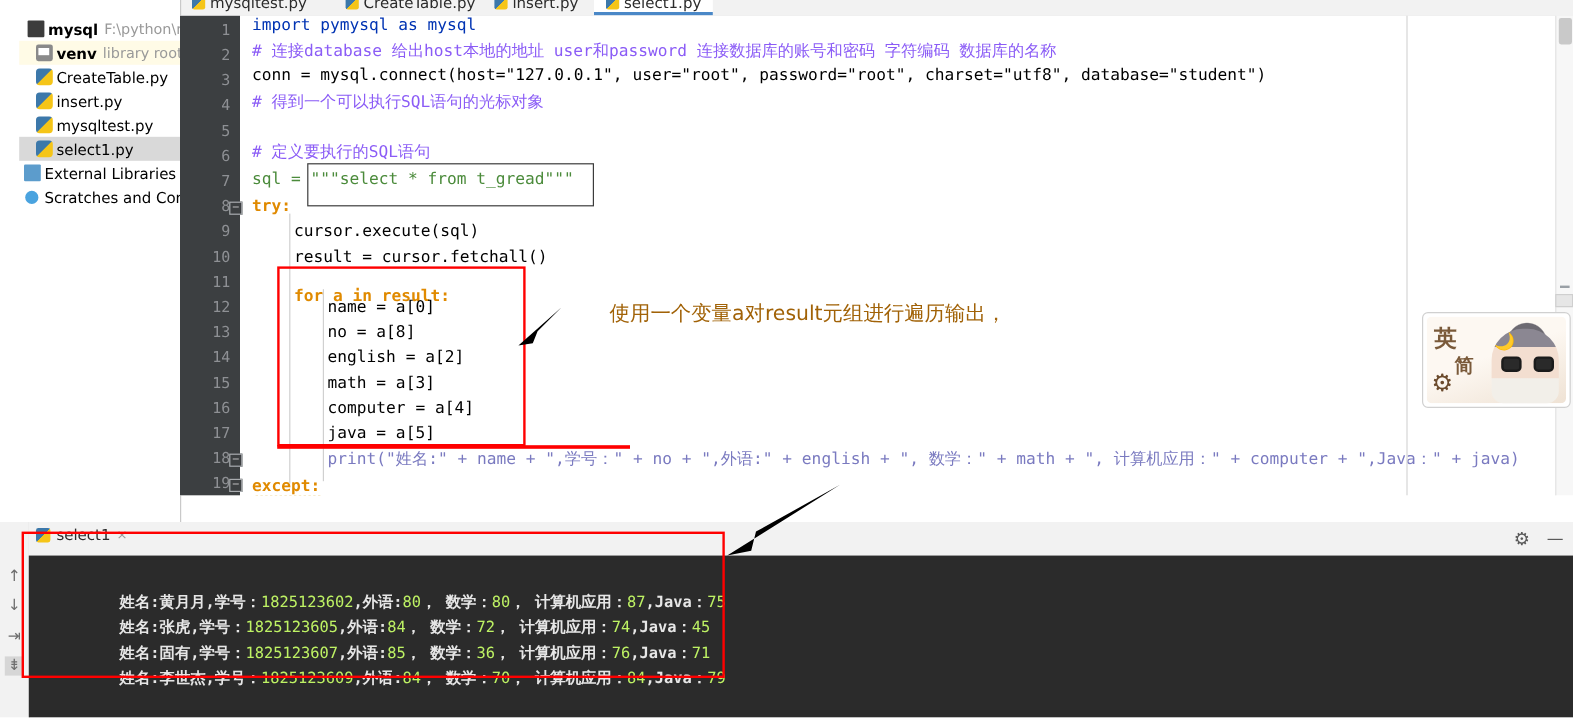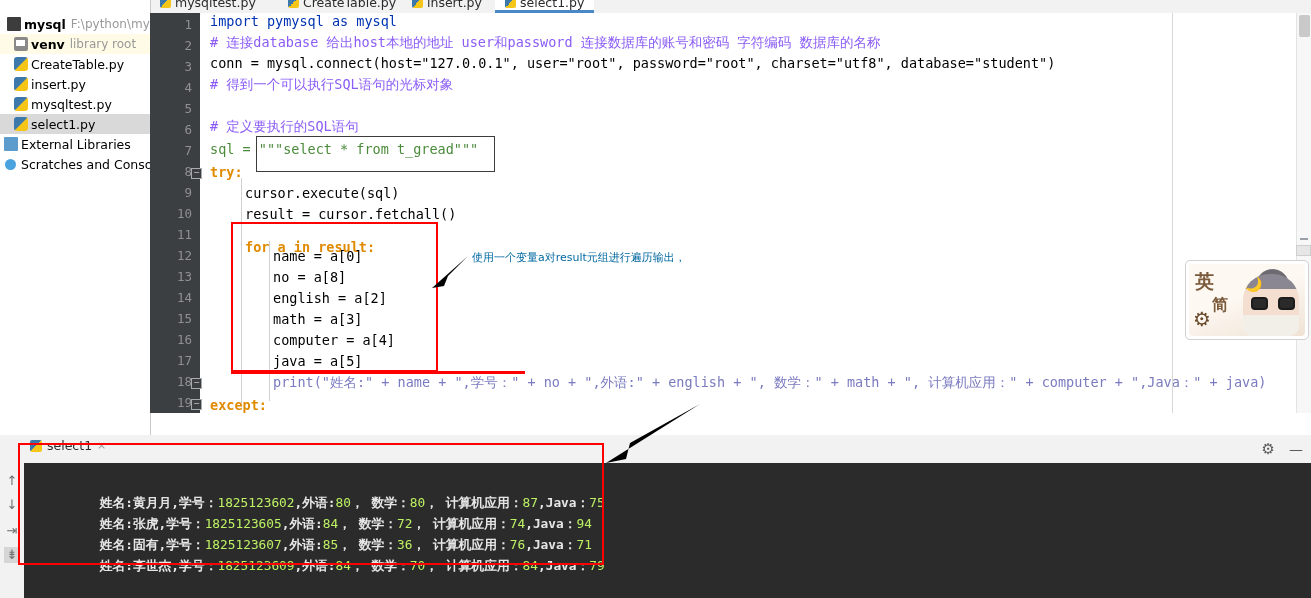--- a/index.html
+++ b/index.html
@@ -18,21 +18,21 @@
   .tab .pyicon{width:11px;height:11px;border-radius:2px;flex:none;
       background:linear-gradient(135deg,#3c78aa 0 50%,#f5c518 50% 100%);}
   .tab.active{background:#ffffff;}
   .tab.active:after{content:"";position:absolute;left:0;right:0;bottom:0;height:3px;background:#4a88c7;}
   .tab1{left:0;}.tab2{left:128px;}.tab3{left:252px;}.tab4{left:345px;}
 
   
   .sidebar{position:absolute;left:0;top:0;width:150px;height:435px;
            background:#ffffff;border-right:1px solid #c9c9c9;overflow:hidden;}
   .pjrow{display:flex;align-items:center;height:20px;font-size:12.5px;
-         color:#000;white-space:nowrap;padding-left:2px;}
+         color:#000;white-space:nowrap;padding-left:2px;margin-left:16px;}
   .pjrow .ic{width:14px;height:14px;margin-right:3px;flex:none;position:relative;}
   .pjrow.root{font-weight:bold;padding-left:3px;}
   .pjrow.venv{background:#fffbe6;padding-left:14px;}
   .pjrow.file{padding-left:14px;}
   .pjrow.sel{background:#d9d9d9;}
   .pjrow .dim{color:#999;font-weight:normal;margin-left:5px;font-size:12px;}
   .ic-module{background:#3c3c3c;width:5px;height:13px;border-radius:1px;margin-left:4px;margin-right:6px;}
   .ic-folder{background:#8a8a8a;border-radius:2px;}
   .ic-folder:after{content:"";position:absolute;left:2px;top:3px;width:9px;height:6px;background:#fff;}
   .ic-py{background:linear-gradient(135deg,#3c78aa 0 48%,#f5c518 52% 100%);border-radius:3px;}
@@ -62,21 +62,21 @@
   .rail-thumb{position:absolute;right:1px;top:2px;width:11px;height:22px;background:#c9c9c9;border-radius:2px;}
   .rail-mark{position:absolute;right:3px;width:8px;height:2px;background:#9aa0a6;}
   .editor-vsplit{position:absolute;left:1172px;top:13px;width:1px;height:400px;background:#d6d6d6;}
 
   
   .redbox{position:absolute;border:2px solid #ff0000;box-sizing:border-box;}
   
   .thinbox{position:absolute;border:1px solid #3c3c3c;box-sizing:border-box;}
 
   .anno{position:absolute;font-family:"DejaVu Sans","Liberation Sans",sans-serif;
-        font-size:11px;color:#0369a1;white-space:nowrap;}
+        font-size:17px;color:#a16207;white-space:nowrap;margin-left:36px;}
 
   
   .runpanel{position:absolute;left:0;top:435px;width:1311px;height:163px;background:#fff;}
   .run-toolbar{position:absolute;left:0;top:0;width:24px;height:163px;background:#f2f2f2;border-right:1px solid #d6d6d6;}
   .run-toolbar .tbi{position:absolute;left:4px;width:16px;height:16px;color:#6e6e6e;
      font-size:13px;line-height:16px;text-align:center;}
   .tbi.boxed{background:#d6d6d6;}
   .run-header{position:absolute;left:24px;top:0;right:0;height:28px;background:#f2f2f2;border-bottom:1px solid #d6d6d6;}
   .run-tab{position:absolute;left:6px;top:3px;display:flex;align-items:center;gap:5px;
            font-size:12.5px;color:#2b2b2b;}
@@ -279,21 +279,21 @@
         <span style="font-size:15px">⚙</span>
         <span style="font-size:14px">—</span>
       </div>
     </div>
 
     <div class="console">
       <div class="crow">
         <span class="c-label">姓名:</span><span class="c-name">黄月月</span><span class="c-label">,学号：</span><span class="c-num">1825123602</span><span class="c-label">,外语:</span><span class="c-num">80</span><span class="c-label">， 数学：</span><span class="c-num">80</span><span class="c-label">， 计算机应用：</span><span class="c-num">87</span><span class="c-label">,Java：</span><span class="c-num">75</span>
       </div>
       <div class="crow">
-        <span class="c-label">姓名:</span><span class="c-name">张虎</span><span class="c-label">,学号：</span><span class="c-num">1825123605</span><span class="c-label">,外语:</span><span class="c-num">84</span><span class="c-label">， 数学：</span><span class="c-num">72</span><span class="c-label">， 计算机应用：</span><span class="c-num">74</span><span class="c-label">,Java：</span><span class="c-num">94</span>
+        <span class="c-label">姓名:</span><span class="c-name">张虎</span><span class="c-label">,学号：</span><span class="c-num">1825123605</span><span class="c-label">,外语:</span><span class="c-num">84</span><span class="c-label">， 数学：</span><span class="c-num">72</span><span class="c-label">， 计算机应用：</span><span class="c-num">74</span><span class="c-label">,Java：</span><span class="c-num">45</span>
       </div>
       <div class="crow">
         <span class="c-label">姓名:</span><span class="c-name">固有</span><span class="c-label">,学号：</span><span class="c-num">1825123607</span><span class="c-label">,外语:</span><span class="c-num">85</span><span class="c-label">， 数学：</span><span class="c-num">36</span><span class="c-label">， 计算机应用：</span><span class="c-num">76</span><span class="c-label">,Java：</span><span class="c-num">71</span>
       </div>
       <div class="crow">
         <span class="c-label">姓名:</span><span class="c-name">李世杰</span><span class="c-label">,学号：</span><span class="c-num">1825123609</span><span class="c-label">,外语:</span><span class="c-num">84</span><span class="c-label">， 数学：</span><span class="c-num">70</span><span class="c-label">， 计算机应用：</span><span class="c-num">84</span><span class="c-label">,Java：</span><span class="c-num">79</span>
       </div>
       <div class="crow" style="margin-top:22px">
         
       </div>

